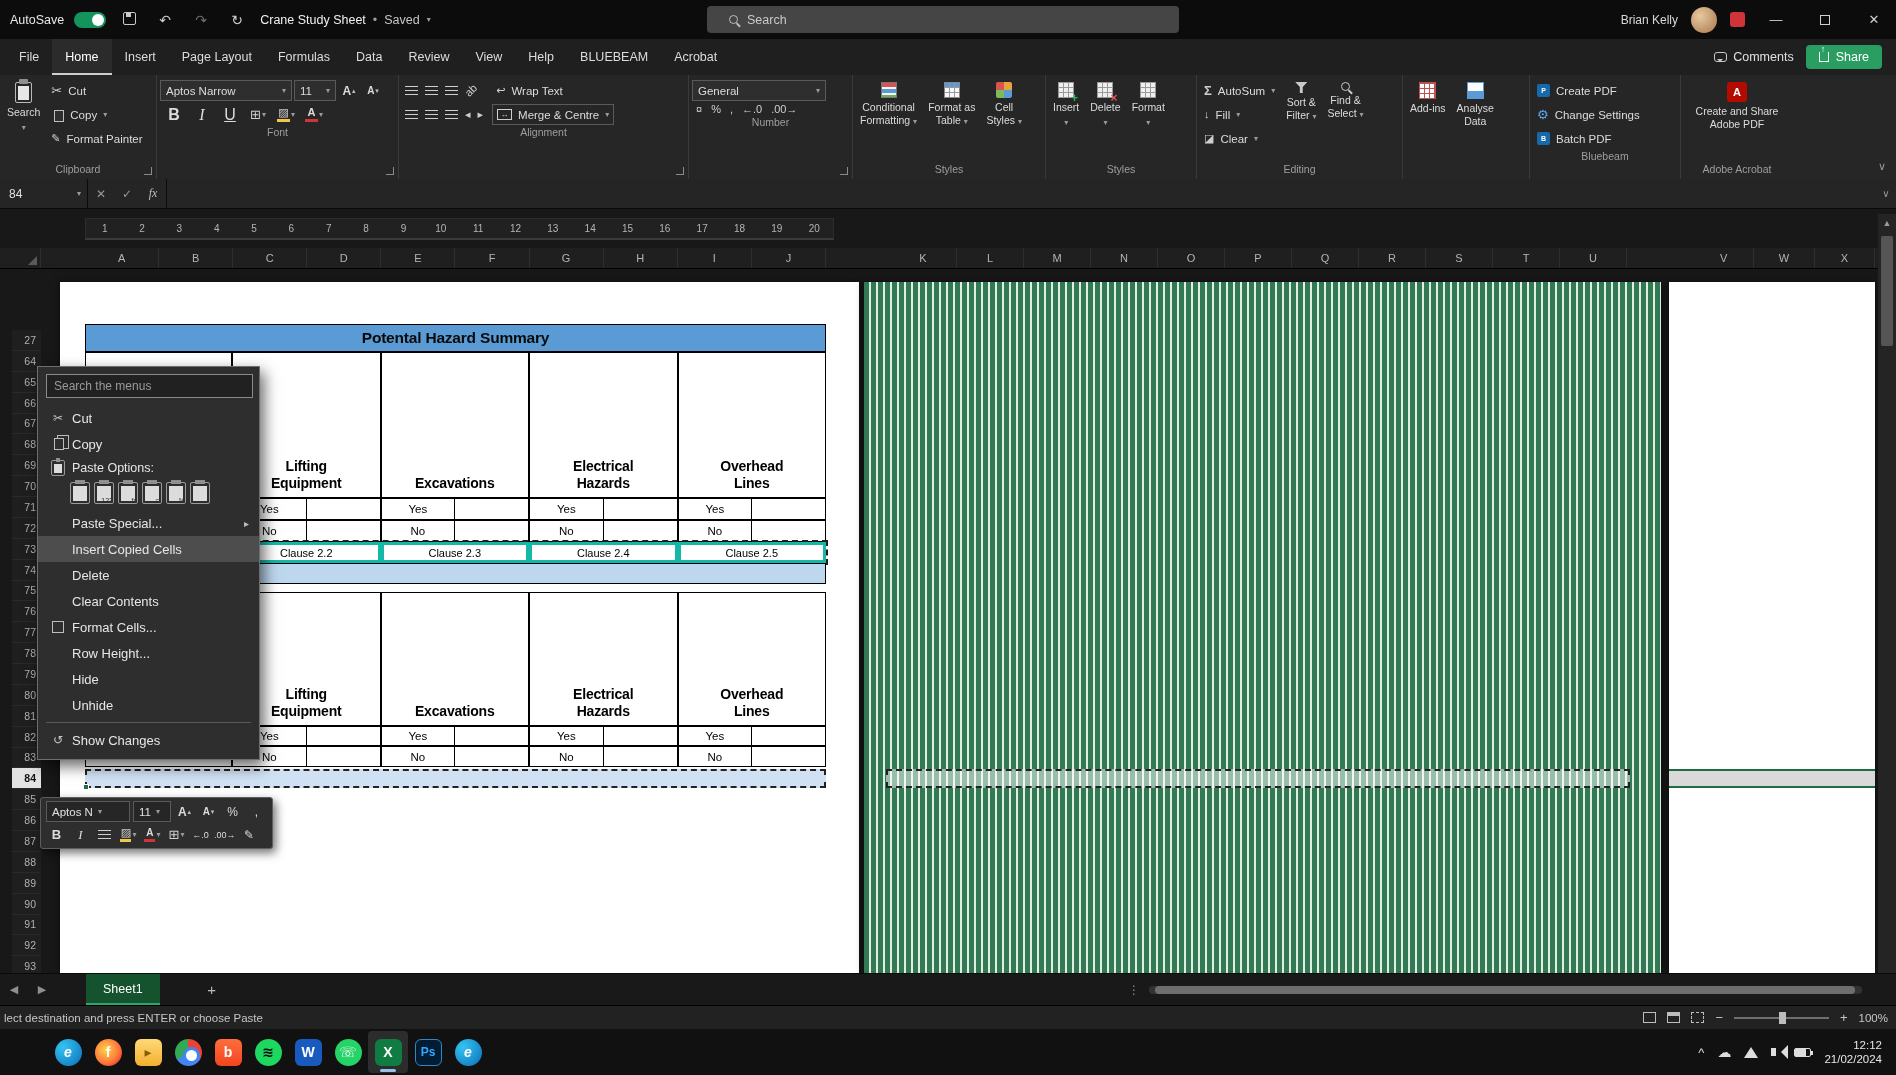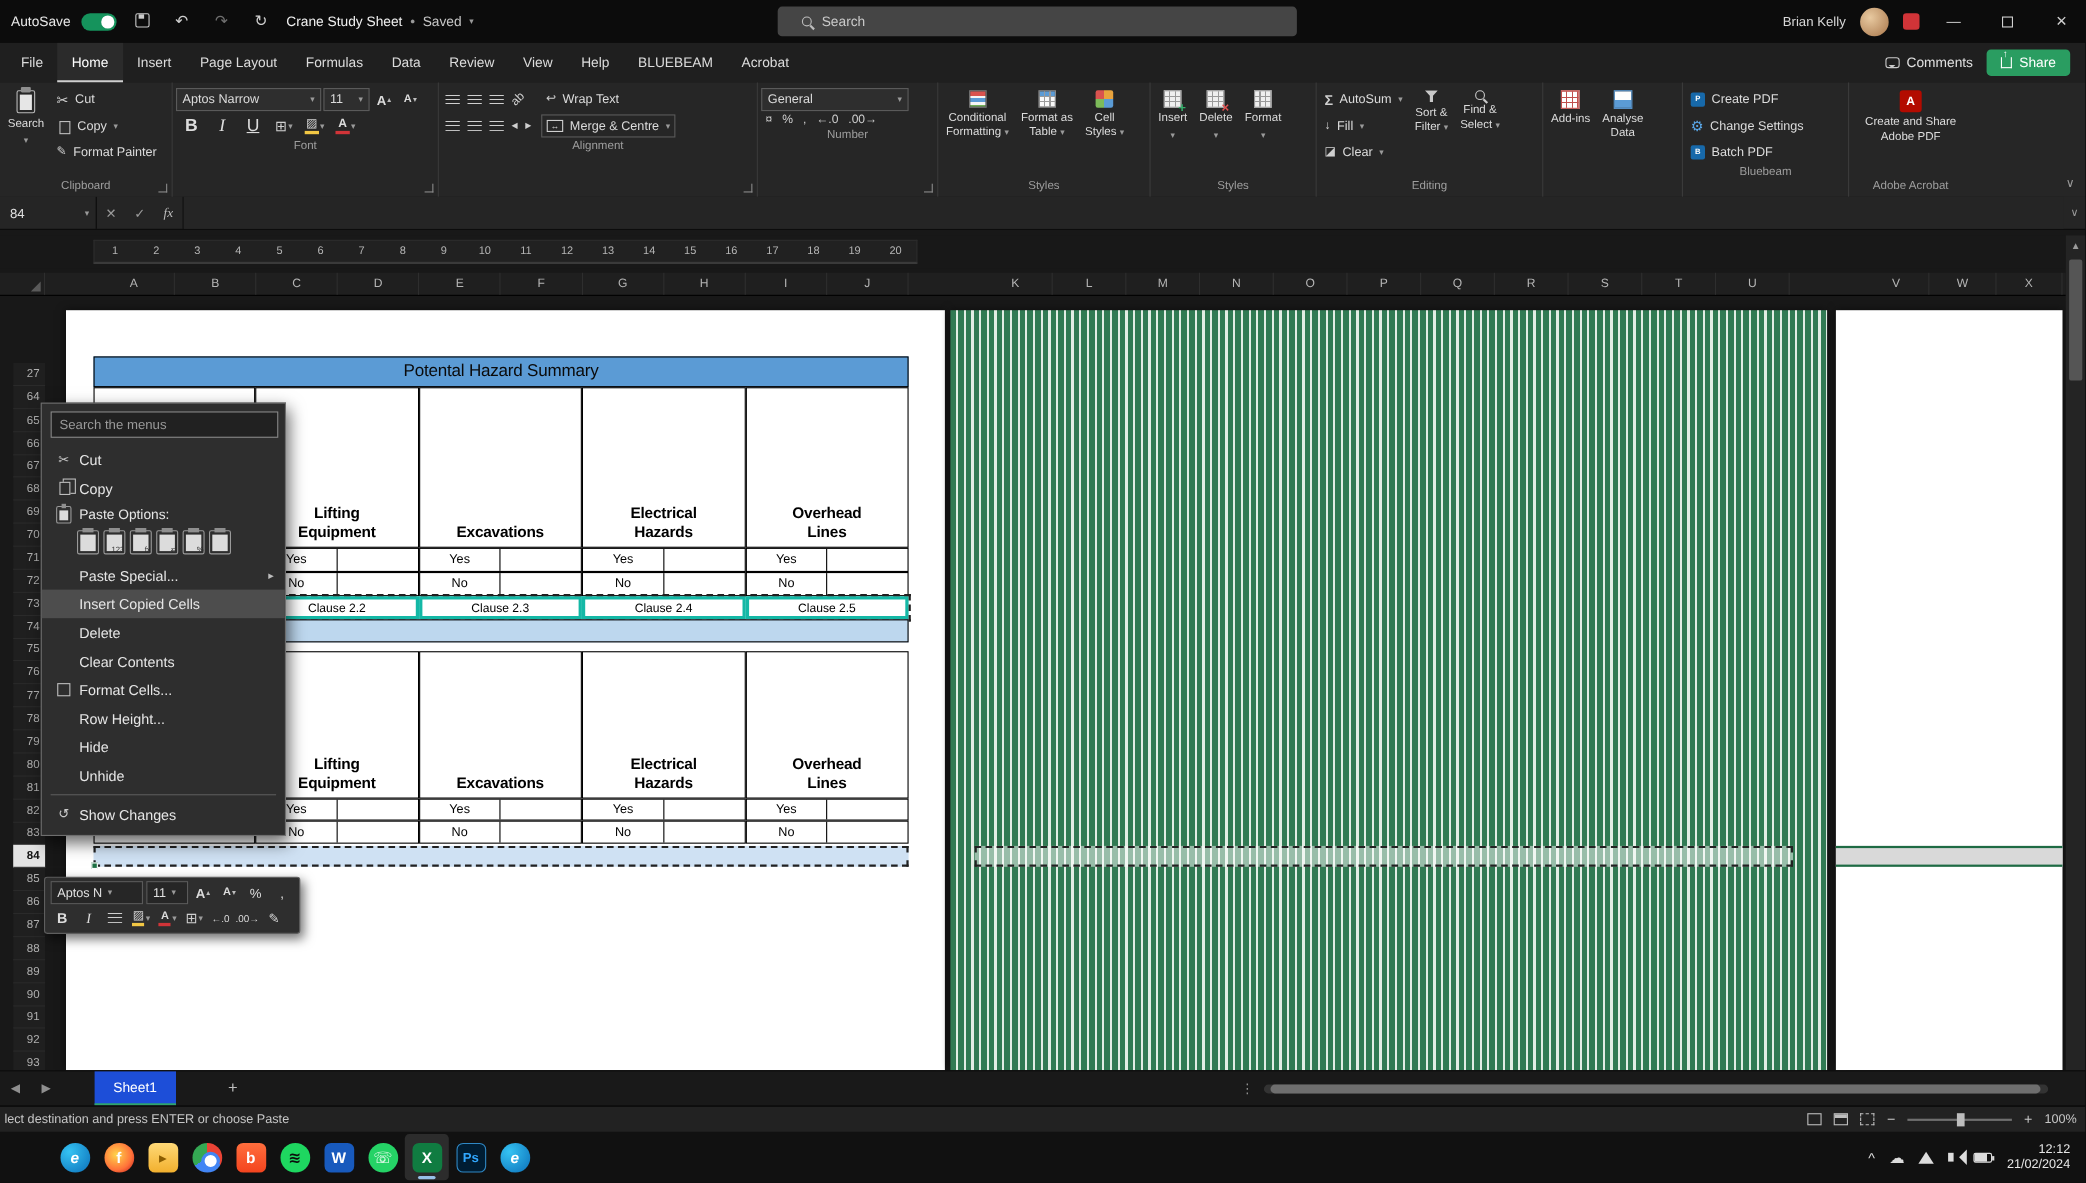--- a/index.html
+++ b/index.html
@@ -103,21 +103,21 @@
   .cl{flex:1;display:flex;align-items:center;justify-content:center;font-size:11px;color:#b5b5b5;border-right:1px solid #2e2e2e}
   .rowstrip{position:absolute;left:12px;top:330px;width:29px;height:647px;display:flex;flex-direction:column;background:#1f1f1f}
   .rownum{flex:1;display:flex;align-items:center;justify-content:flex-end;padding-right:5px;font-size:10.5px;color:#b0b0b0;border-bottom:1px solid #2a2a2a}
   .rownum.sel{background:#e3e3e3;color:#141414;font-weight:bold}
 
   
   .page{position:absolute;top:282px;height:691px;background:#fff;box-shadow:0 0 8px rgba(0,0,0,.55)}
   .p1{left:60px;width:799px}
   .p2{left:864px;width:797px;background:repeating-linear-gradient(90deg,#317a53 0 5px,#e2ede4 5px 7px)}
   .p3{left:1669px;width:206px}
-  .t-title{position:absolute;left:25px;top:42px;width:741px;height:28px;background:#5b9bd5;border:1.5px solid #000;display:flex;align-items:center;justify-content:center;font-weight:normal;font-size:15.5px;color:#0a0a0a;letter-spacing:-.2px}
+  .t-title{position:absolute;left:25px;top:42px;width:741px;height:28px;background:#5b9bd5;border:1.5px solid #000;display:flex;align-items:center;justify-content:center;font-weight:bold;font-size:15.5px;color:#0a0a0a;letter-spacing:-.2px}
   .trow{position:absolute;left:25px;width:741px;display:flex}
   .c0{width:147px;flex:none;border:1px solid #000}
   .hlist{flex:1;display:flex}
   .hcell{flex:1;border:1px solid #000;display:flex;flex-direction:column;justify-content:flex-end;align-items:center;padding-bottom:5px;font-weight:bold;font-size:14px;line-height:17px;color:#000;letter-spacing:-.2px}
   .t1h{top:70px;height:146px}.t2h{top:310px;height:134px}
   .t1y{top:216px;height:22px}.t1n{top:238px;height:22px}
   .t2y{top:444px;height:20px}.t2n{top:464px;height:21px}
   .vcell{flex:1;display:flex;border:1px solid #000}
   .vhalf{flex:1;display:flex;align-items:center;justify-content:center;font-size:11.5px;color:#000}
   .vhalf:first-child{border-right:1px solid #000}
@@ -156,21 +156,21 @@
   
   .minitb{position:absolute;left:40px;top:797px;background:#2e2e2e;border:1px solid #5e5e5e;border-radius:3px;box-shadow:3px 4px 10px rgba(0,0,0,.55);z-index:60;padding:3px 5px;display:flex;flex-direction:column;gap:2px;color:#e0e0e0}
   .mtrow{display:flex;align-items:center;gap:3px}
   .mcombo{display:flex;align-items:center;gap:5px;border:1px solid #5a5a5a;background:#262626;height:21px;padding:0 5px;font-size:11.5px}
   .mbtn{min-width:21px;height:21px;display:flex;align-items:center;justify-content:center;font-size:12px;color:#dcdcdc;gap:1px}
   .mbtn b{font-size:13px}.mbtn i{font-family:"Liberation Serif",serif;font-size:13px}
 
   
   .sheettabs{position:absolute;left:0;top:973px;width:100%;height:32px;background:#191919;border-top:1px solid #0a0a0a;display:flex;align-items:center;color:#c9c9c9}
   .tabnav{width:28px;text-align:center;color:#8f8f8f;font-size:11px}
-  .stab{margin-left:30px;padding:0 17px;height:100%;display:flex;align-items:center;color:#fff;font-size:12.5px;border-bottom:2px solid #2fa56b;background:#1d4ed8}
+  .stab{margin-left:30px;padding:0 17px;height:100%;display:flex;align-items:center;color:#fff;font-size:12.5px;border-bottom:2px solid #2fa56b;background:#14532d}
   .addsheet{margin-left:42px;width:20px;height:20px;display:flex;align-items:center;justify-content:center;color:#bdbdbd;font-size:15px}
   .hdots{position:absolute;left:1128px;color:#8f8f8f;font-size:12px}
   .hscroll{position:absolute;left:1149px;top:12px;width:713px;height:8px;background:#333;border-radius:4px}
   .hthumb{position:absolute;left:6px;top:0;width:700px;height:8px;background:#6e6e6e;border-radius:4px}
 
   
   .statusbar{position:absolute;left:0;top:1005px;width:100%;height:24px;background:#222;border-top:1px solid #000;display:flex;align-items:center;font-size:11.5px;color:#c6c6c6;padding-left:4px}
   .sb-right{margin-left:auto;display:flex;align-items:center;gap:11px;padding-right:8px}
   .viewico{width:13px;height:11px;border:1px solid #bdbdbd;display:inline-block}
   .viewico.b{background:linear-gradient(180deg,#bdbdbd 0 3px,transparent 3px)}

